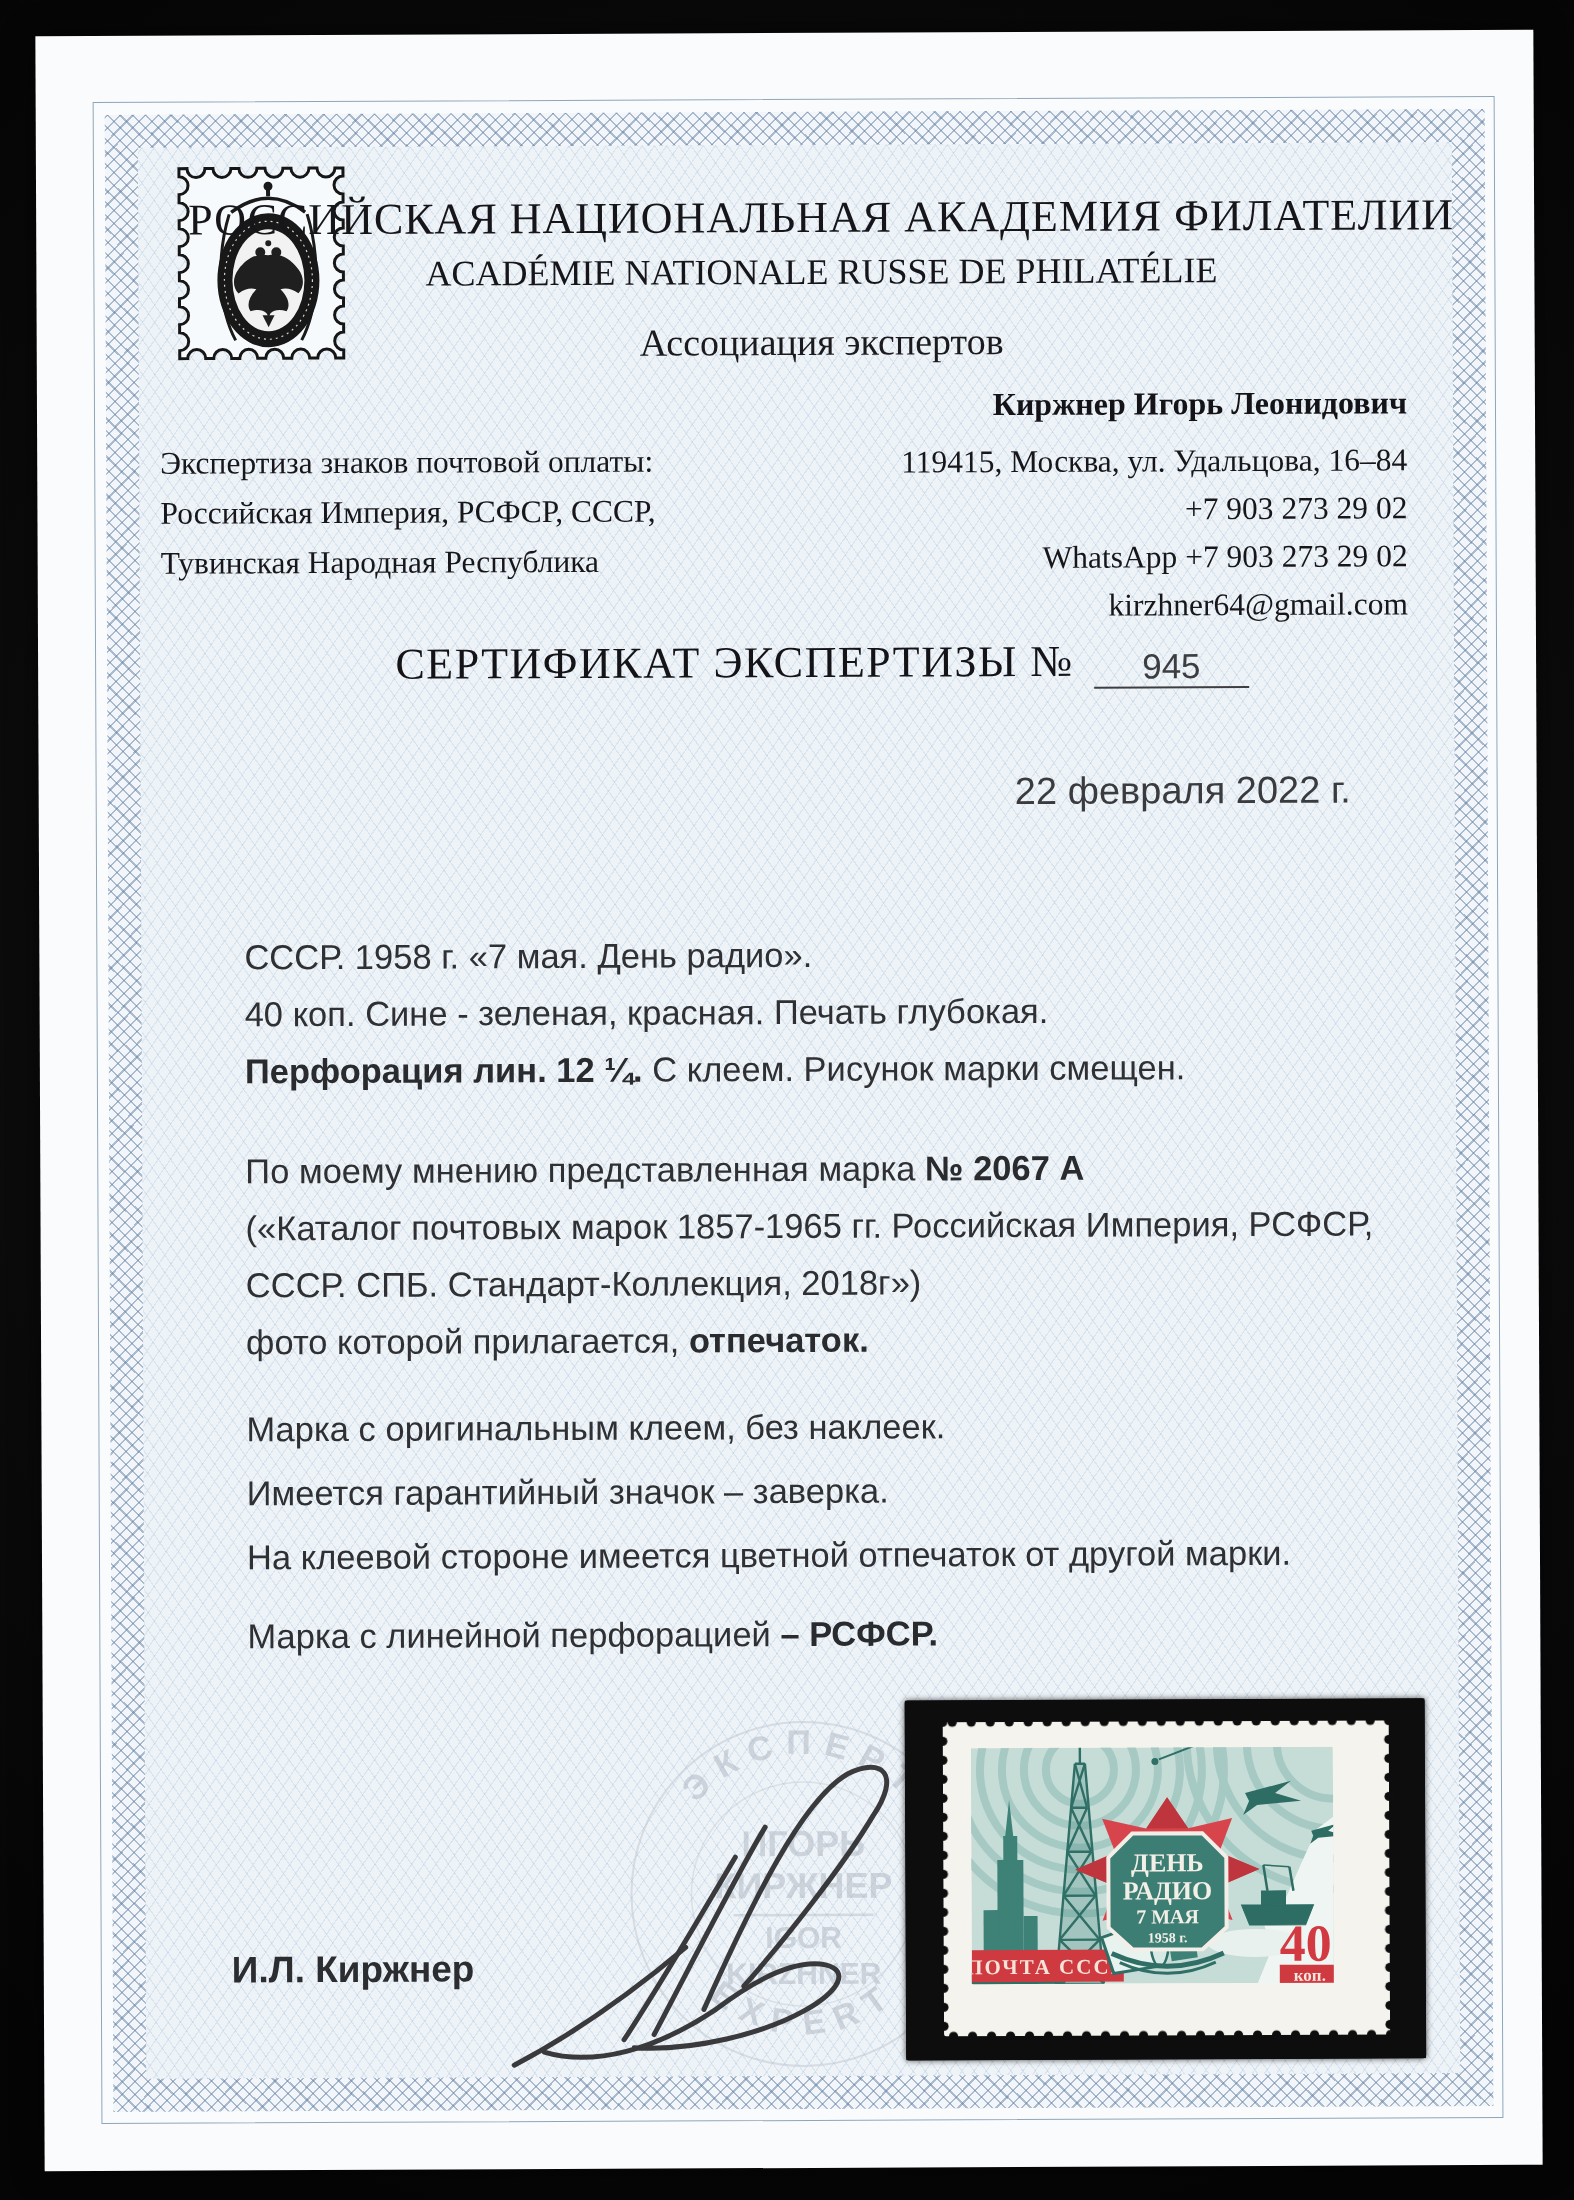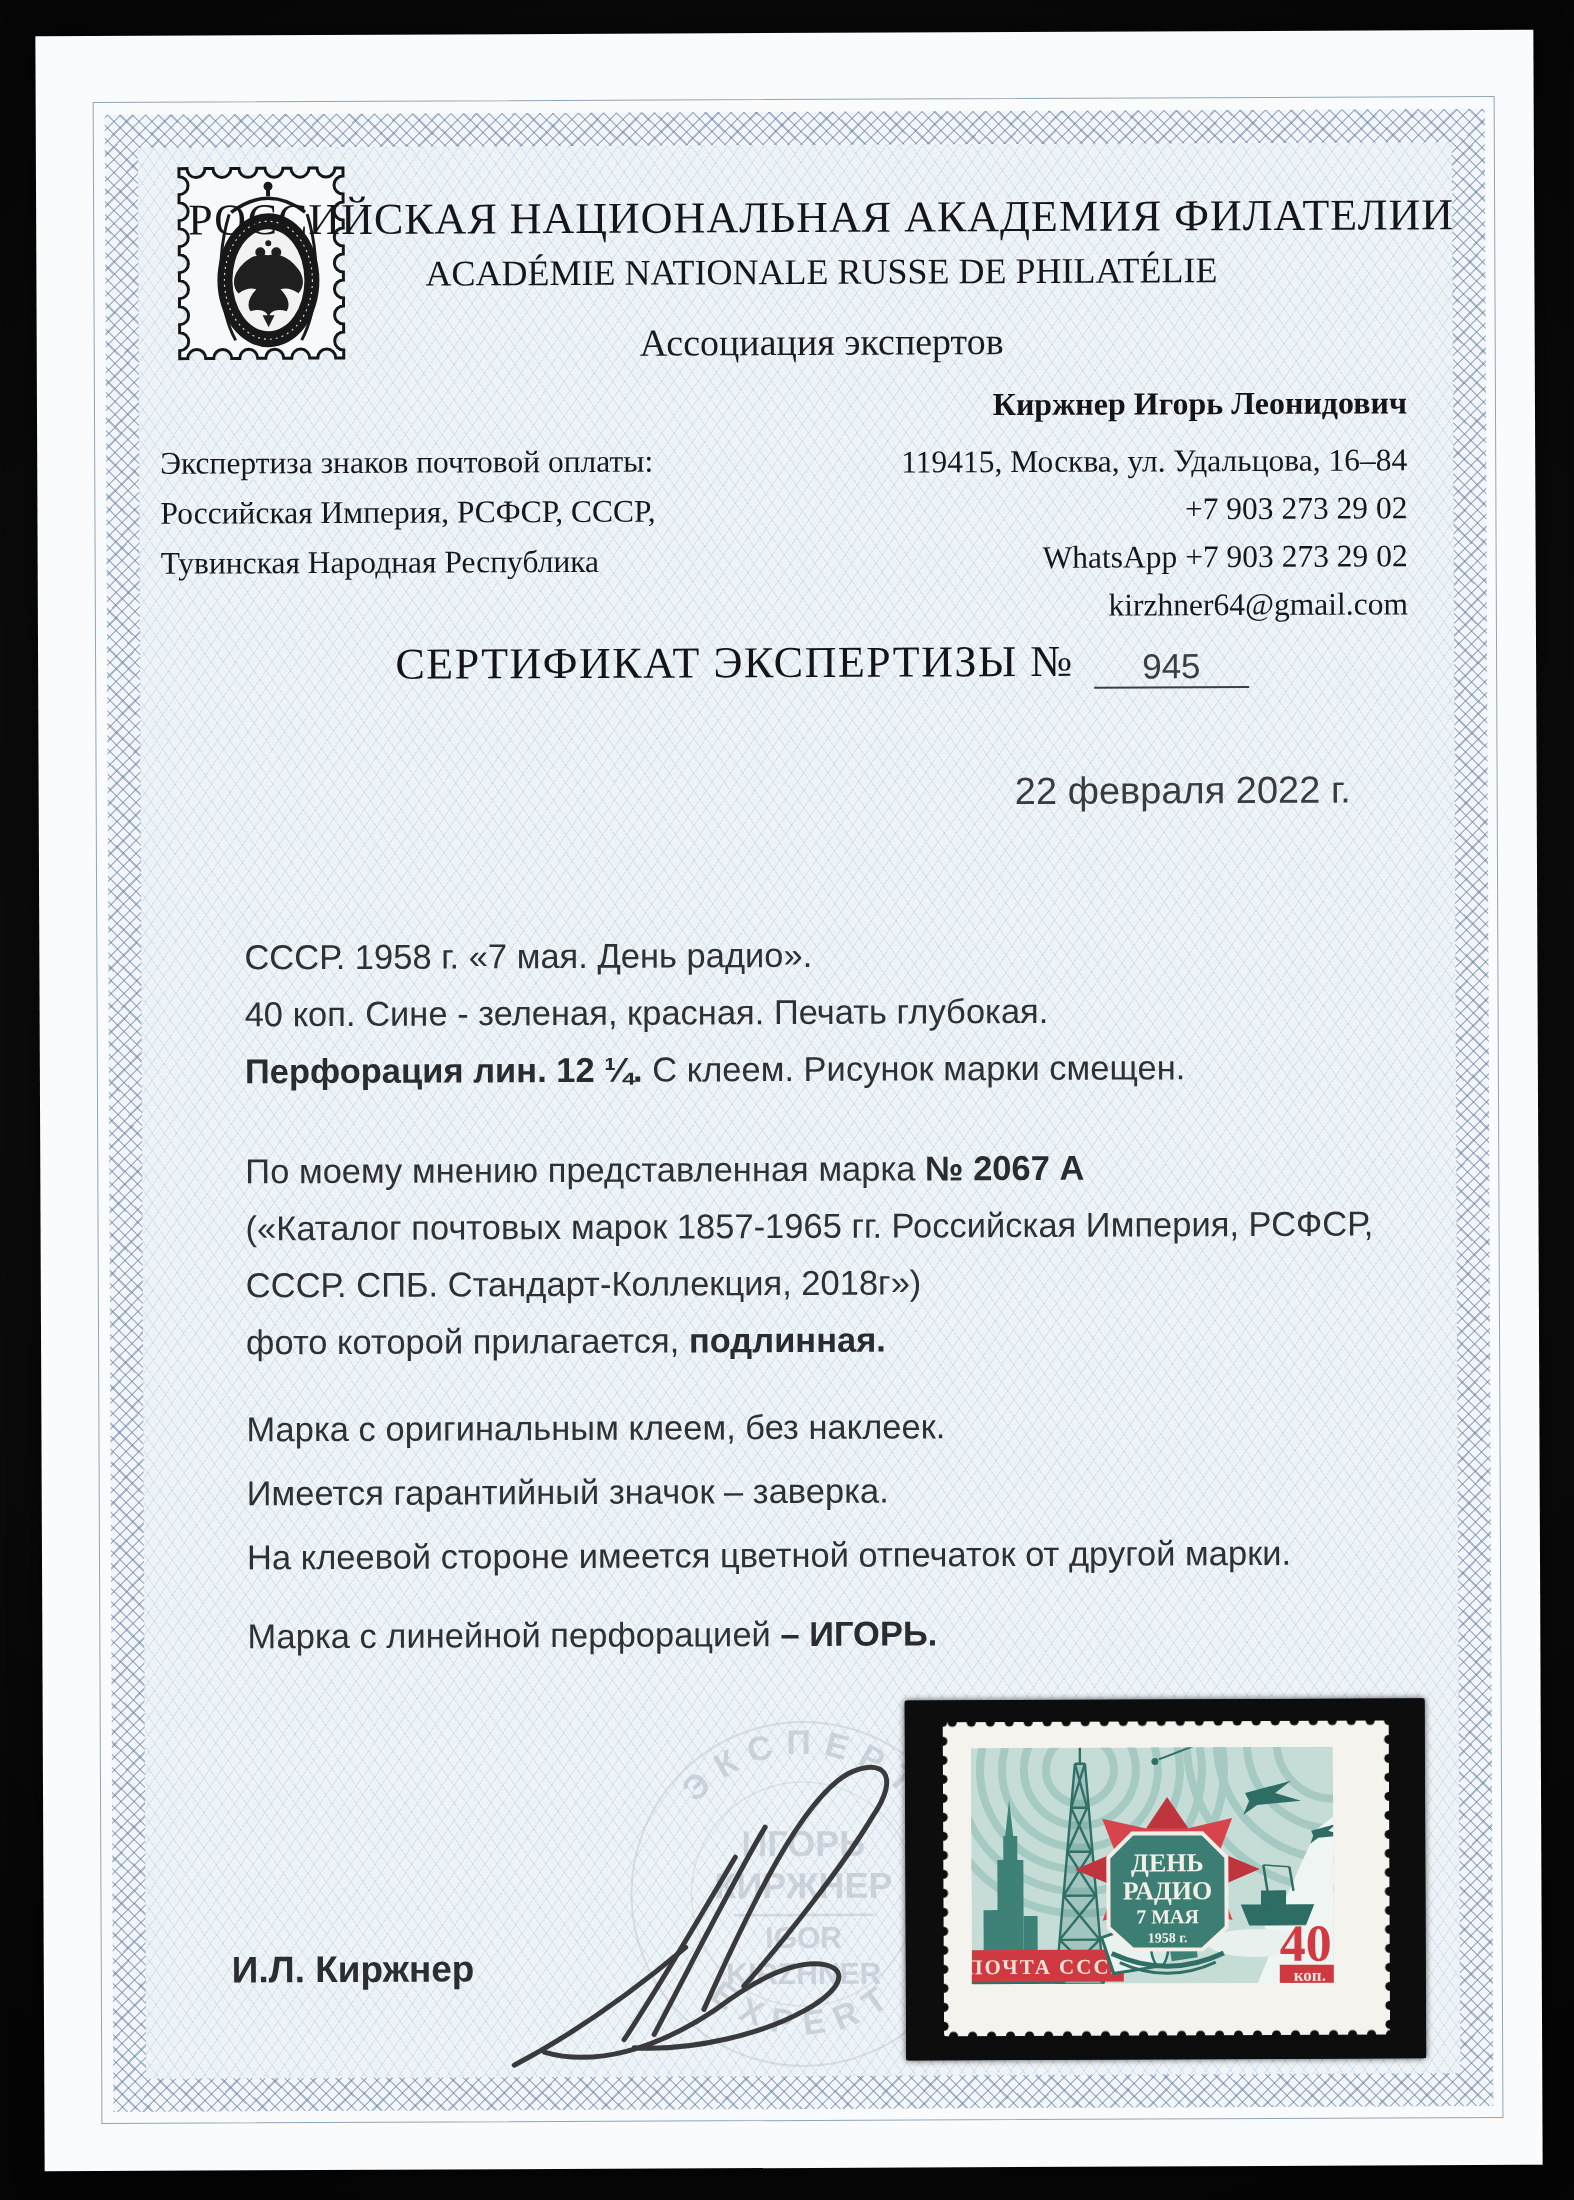--- a/index.html
+++ b/index.html
@@ -149,31 +149,31 @@
     <div class="par p1">
       <div>СССР. 1958 г. «7 мая. День радио».</div>
       <div>40 коп. Сине - зеленая, красная. Печать глубокая.</div>
       <div><span class="b">Перфорация лин. 12 ¼.</span><span> С клеем. Рисунок марки смещен.</span></div>
     </div>
 
     <div class="par p2">
       <div><span>По моему мнению представленная марка </span><span class="b">№ 2067 А</span></div>
       <div>(«Каталог почтовых марок 1857-1965 гг. Российская Империя, РСФСР,</div>
       <div>СССР. СПБ. Стандарт-Коллекция, 2018г»)</div>
-      <div><span>фото которой прилагается, </span><span class="b">подлинная.</span></div>
+      <div><span>фото которой прилагается, </span><span class="b">отпечаток.</span></div>
     </div>
 
     <div class="par p3">
       <div>Марка с оригинальным клеем, без наклеек.</div>
       <div>Имеется гарантийный значок – заверка.</div>
       <div>На клеевой стороне имеется цветной отпечаток от другой марки.</div>
     </div>
 
     <div class="par p4">
-      <div><span>Марка с линейной перфорацией </span><span class="b">– ИГОРЬ.</span></div>
+      <div><span>Марка с линейной перфорацией </span><span class="b">– РСФСР.</span></div>
     </div>
 
     <svg class="seal-svg" viewBox="0 0 400 400">
       <defs>
         <path id="sealTop" d="M 60,200 A 140,140 0 0 1 340,200" fill="none"></path>
         <path id="sealBot" d="M 60,200 A 140,140 0 0 0 340,200" fill="none"></path>
       </defs>
       <circle cx="200" cy="200" r="172" fill="none" stroke="#c3c9d2" stroke-width="2" opacity=".55"></circle>
       <circle cx="200" cy="200" r="112" fill="none" stroke="#c3c9d2" stroke-width="1.5" opacity=".45"></circle>
       <g font-family="Liberation Sans, DejaVu Sans, sans-serif" font-weight="700" fill="#b7bec9" opacity=".62">

